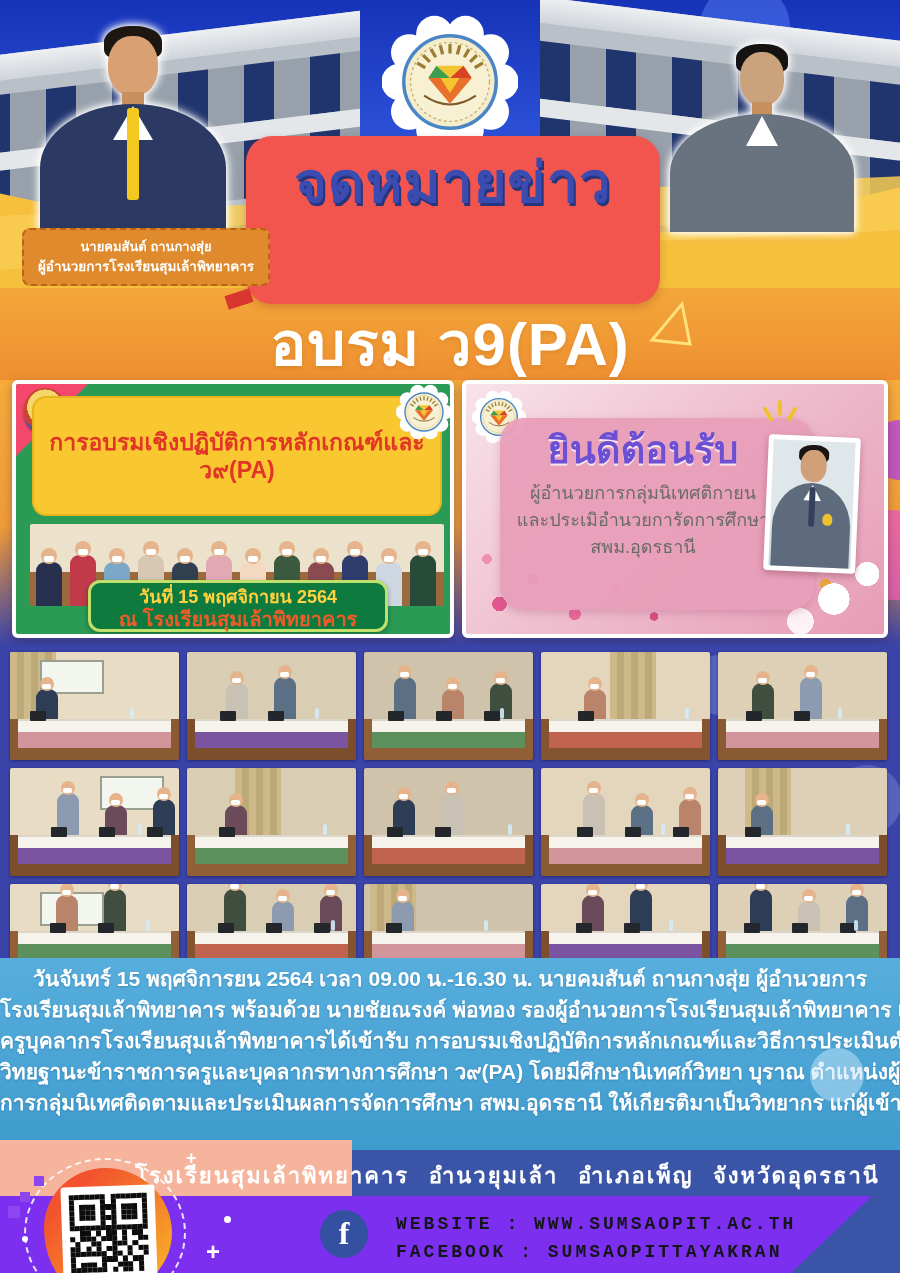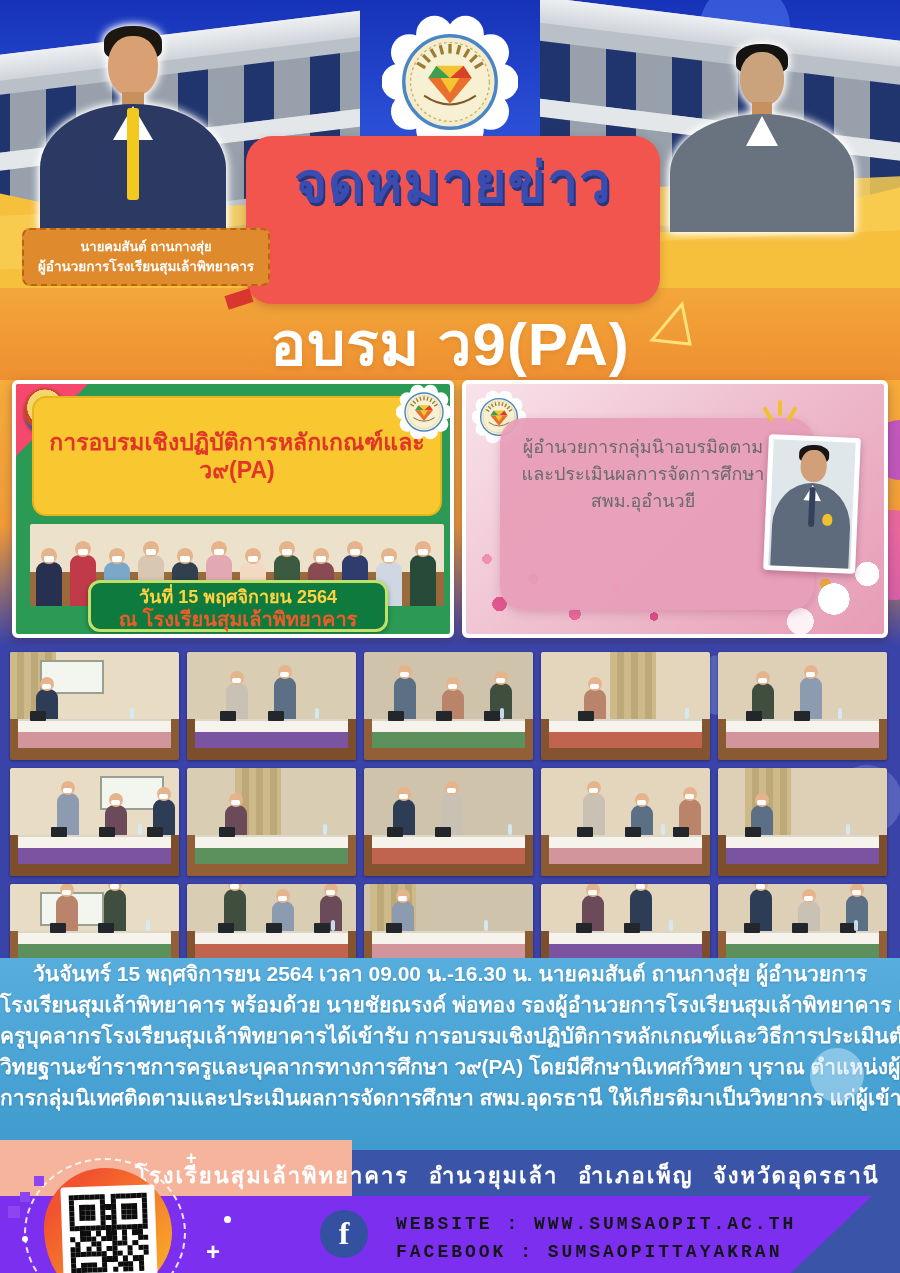--- a/index.html
+++ b/index.html
@@ -92,21 +92,21 @@
   .t-curtain{position:absolute;top:0;bottom:38%;background:repeating-linear-gradient(90deg,#cdb98a 0 7px,#bda878 7px 14px);}
   .t-screen{position:absolute;background:#f3f6ef;border:2px solid #9aa08f;}
   .t-table{position:absolute;height:13px;background:#f6f3ec;border-top:2px solid #dcd6c8;}
   .t-skirt{position:absolute;height:16px;}
   .t-laptop{position:absolute;width:16px;height:10px;background:#23262b;border-radius:1px;}
   .t-bottle{position:absolute;width:4px;height:11px;background:rgba(210,235,250,.9);border-radius:2px;}
 
   
   .body-band{position:absolute;left:0;top:958px;width:900px;height:194px;background:linear-gradient(180deg,#57aedd,#3f9bcd);overflow:hidden;}
   .body-line{white-space:nowrap;text-align:center;color:#fff;font-size:21px;font-weight:600;line-height:31px;text-shadow:0 1px 2px rgba(20,70,110,.3);}
-  .body-line.first{}
+  .body-line.first{padding-top:5px;}
   .body-line.last{text-align:left;padding-left:16px;}
   .body-dot{position:absolute;border-radius:50%;background:rgba(200,230,250,.5);}
 
   
   .footer-navy{position:absolute;left:0;top:1150px;width:900px;height:123px;background:var(--footer-navy,#3a55a8);}
   .peach{position:absolute;left:0;top:1140px;width:352px;height:58px;background:var(--peach,#f5b49b);}
   .purple-left{position:absolute;left:0;top:1196px;width:268px;height:77px;background:var(--footer-purple,#7d2ff0);}
   .addr{position:absolute;left:120px;top:1158px;width:775px;text-align:center;color:#fff;font-size:22px;font-weight:700;letter-spacing:2px;word-spacing:12px;font-family:"Liberation Serif","DejaVu Serif",serif;}
   .purple-banner{position:absolute;left:248px;top:1196px;width:624px;height:77px;background:var(--footer-purple,#7d2ff0);clip-path:polygon(0 0,100% 0,87% 100%,0 100%);}
   .fb-circle{position:absolute;left:72px;top:14px;width:48px;height:48px;border-radius:50%;background:#3450a0;color:#fff;text-align:center;font-weight:800;font-size:32px;line-height:46px;font-family:"Liberation Serif","DejaVu Serif",serif;}
@@ -337,24 +337,25 @@
           <line x1="64.8" y1="35.2" x2="69.8" y2="30.2" stroke="#9a7c33" stroke-width="2.4"></line>
           <line x1="68.2" y1="39.5" x2="74.2" y2="36.0" stroke="#9a7c33" stroke-width="2.4"></line>
     <polygon points="40,38 60,38 50,47" fill="#f5c531"></polygon>
     <polygon points="40,38 50,47 34,47" fill="#3f9e4d"></polygon>
     <polygon points="60,38 50,47 66,47" fill="#d84326"></polygon>
     <polygon points="34,47 66,47 50,66" fill="#e8702a"></polygon>
     <polygon points="43,47 57,47 50,58" fill="#f5c531"></polygon>
     <path d="M31 60 Q50 73 69 60" stroke="#7c5a2a" stroke-width="1.5" fill="none"></path>
   </svg></div>
     <div class="cr-panel">
+      <div class="cr-welcome">ยินดีต้อนรับ</div>
       <div id="guest-lines" style="margin-top:6px;">
-          <div class="cr-line">ผู้อำนวยการกลุ่มนิาอบรมิดตาม</div>
-          <div class="cr-line">และประเมินผลการจัดการศึกษา</div>
-          <div class="cr-line">สพม.อุอำนวยี</div>
+          <div class="cr-line">ผู้อำนวยการกลุ่มนิเทศติกายน</div>
+          <div class="cr-line">และประเมิอำนวยการัดการศึกษา</div>
+          <div class="cr-line">สพม.อุดรธานี</div>
         </div>
     </div>
     <div class="spark" style="left:300px;top:22px;transform:rotate(-30deg);"></div>
     <div class="spark" style="left:312px;top:16px;"></div>
     <div class="spark" style="left:324px;top:22px;transform:rotate(30deg);"></div>
     <div class="cr-photo">
       <div class="cr-photo-inner">
         <div class="p-hair" style="left:26px;top:4px;width:30px;height:18px;background:#1a1512;"></div>
         <div class="p-face" style="left:28px;top:9px;width:26px;height:32px;background:#d2a078;"></div>
         <div class="p-body" style="left:2px;top:42px;width:78px;height:88px;background:#5d6b7c;"></div>

